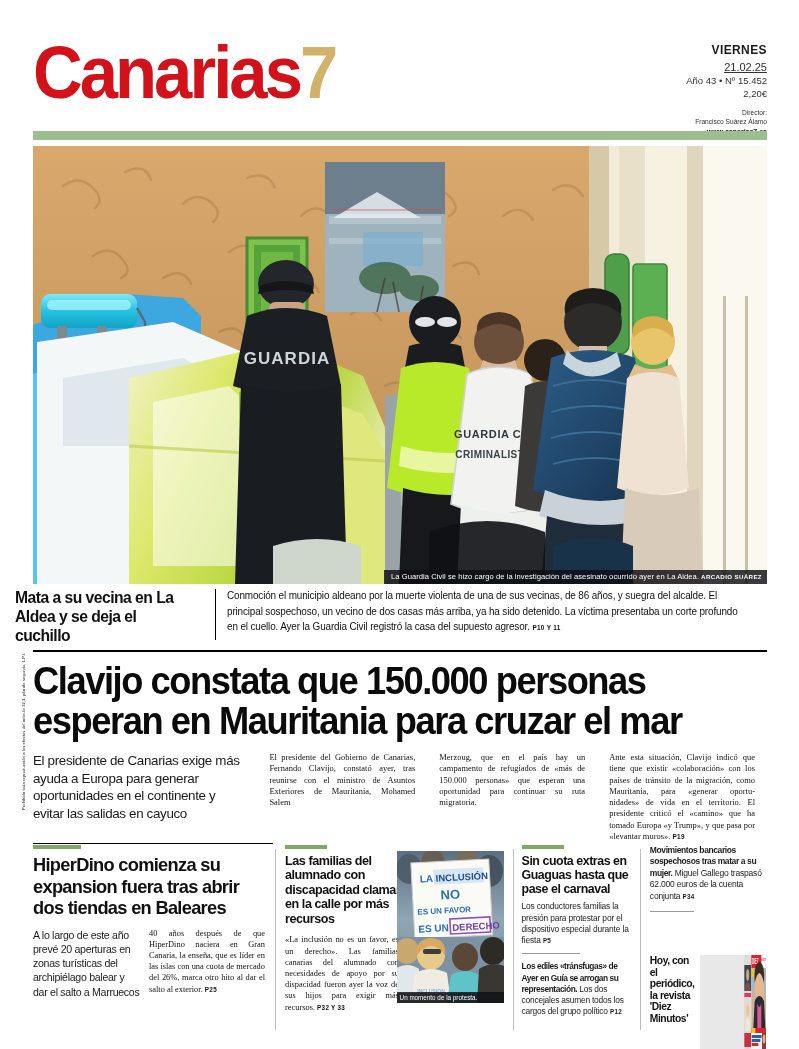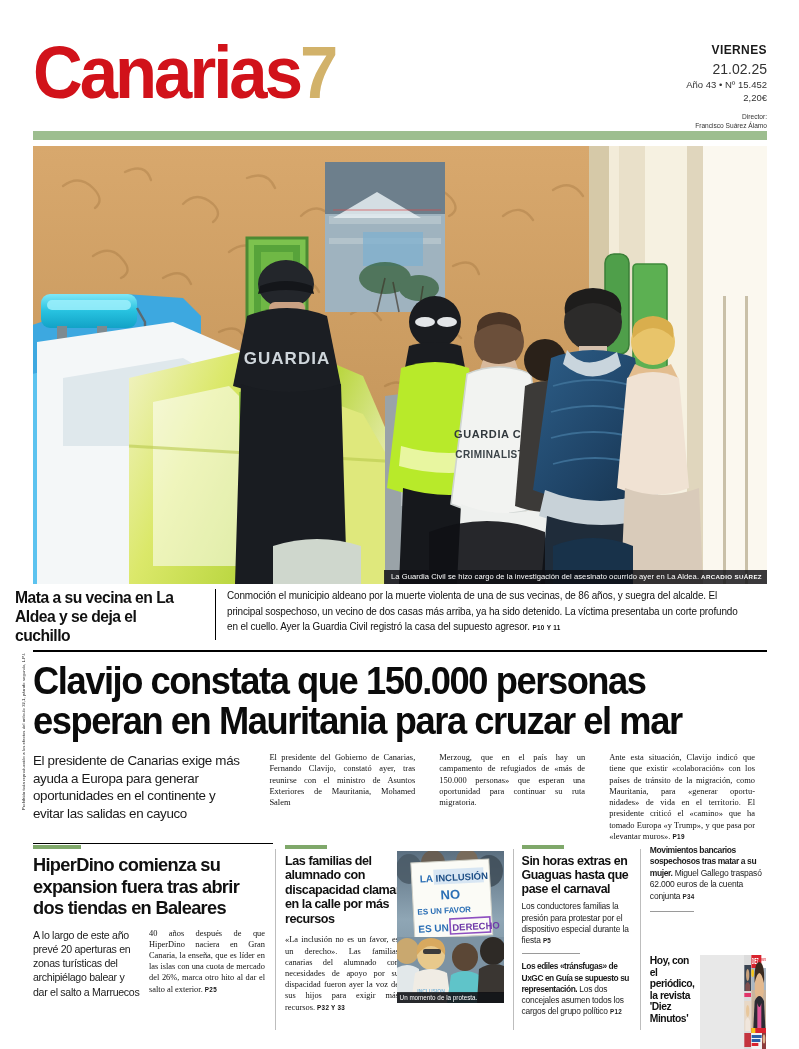--- a/index.html
+++ b/index.html
@@ -51,21 +51,21 @@
     text-align: right;
     color: #222;
     line-height: 1.35;
   }
   .mast-day {
     font-size: 12px; font-weight: bold;
     letter-spacing: 0.4px;
     color: #1a1a1a;
     margin-bottom: 2px;
   }
-  .mast-date { font-size: 14px; color: #333; }
+  .mast-date { font-size: 11px; color: #333; text-decoration: underline; }
   .mast-issue { font-size: 9.5px; color: #333; }
   .mast-price { font-size: 9.5px; color: #333; }
   .mast-dir-label { font-size: 6.6px; color: #333; margin-top: 8px; }
   .mast-dir-name { font-size: 6.6px; color: #333; }
   .mast-web { font-size: 7px; font-weight: bold; color: #111; margin-top: 1px; }
 
   
   .green-rule {
     position: absolute; left: 33px; top: 131px;
     width: 734px; height: 9px;
@@ -571,24 +571,24 @@
           <rect x="0" y="142" width="107" height="10" fill="#3c4a55" opacity="0.5"></rect>
         </svg>
         <div class="c2cap">Un momento de la protesta.</div>
       </div>
     </div>
 
     <div class="vdiv"></div>
 
     <div class="bcol col3">
       <div class="greentab sm"></div>
-      <div class="bhead">Sin horas extras en Guaguas hasta que pase el carnaval</div>
+      <div class="bhead">Sin cuota extras en Guaguas hasta que pase el carnaval</div>
       <div class="c3body"><span>Los conductores familias la presión para protestar por el dispositivo especial durante la fiesta</span> <span class="pageref">P5</span></div>
       <div class="hr"></div>
-      <div class="c3brief"><b>Los ediles «tránsfugas» de UxGC en Guía se supuesto su representación.</b><span> Los dos concejales asumen todos los cargos del grupo político</span> <span class="pageref">P12</span></div>
+      <div class="c3brief"><b>Los ediles «tránsfugas» de Ayer en Guía se arrogan su representación.</b><span> Los dos concejales asumen todos los cargos del grupo político</span> <span class="pageref">P12</span></div>
     </div>
 
     <div class="vdiv"></div>
 
     <div class="bcol col4">
       <div class="c4brief"><b>Movimientos bancarios sospechosos tras matar a su mujer.</b><span> Miguel Gallego traspasó 62.000 euros de la cuenta conjunta</span> <span class="pageref">P34</span></div>
       <div class="hr"></div>
       <div class="promo">
         <div class="promo-text">Hoy, con el periódico, la revista 'Diez Minutos'</div>
         <div class="promo-cover">

